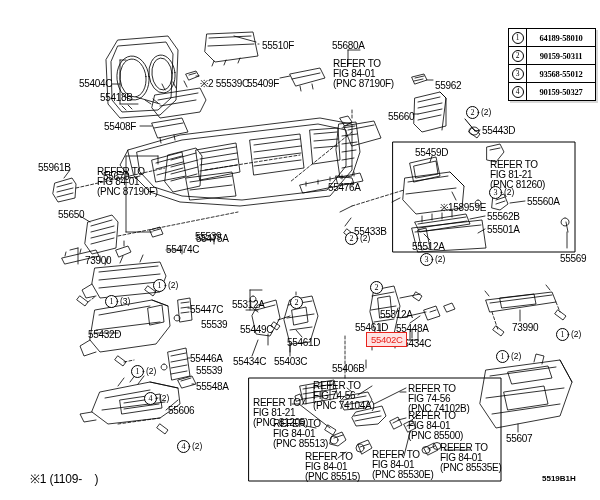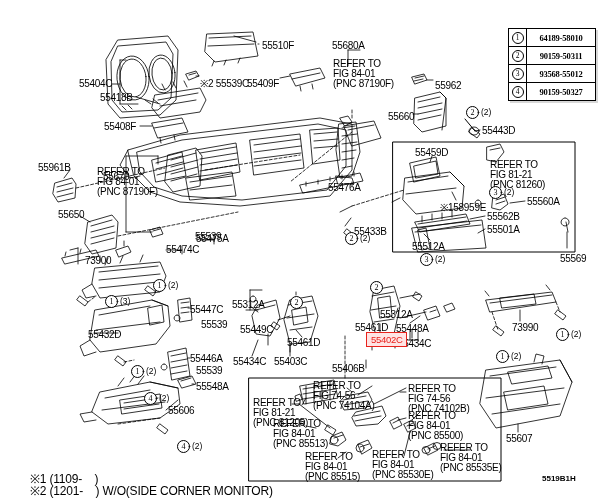--- a/index.html
+++ b/index.html
@@ -577,17 +577,16 @@
       <div class="qty" style="left: 571px; top: 329px;">(2)</div>
       <div class="qty" style="left: 567px; top: 329px;">-</div>
       <div class="circnum" style="left: 496px; top: 350px;">1</div>
       <div class="qty" style="left: 511px; top: 351px;">(2)</div>
       <div class="qty" style="left: 507px; top: 351px;">-</div>
     </div>
 
   <div class="hl" style="left:366px;top:332px;">55402C</div>
 
   <div class="footnote" style="left:30px;top:470px;">※1 (1109-    )</div>
-  <div class="footnote" style="left:30px;top:482px;">※2 (1201-    ) W/O(SIDE CORNER MONITOR)</div>
 
   <div class="code" style="left:542px;top:474px;">5519B1H</div>
 
 </div>
 
 </body></html>

